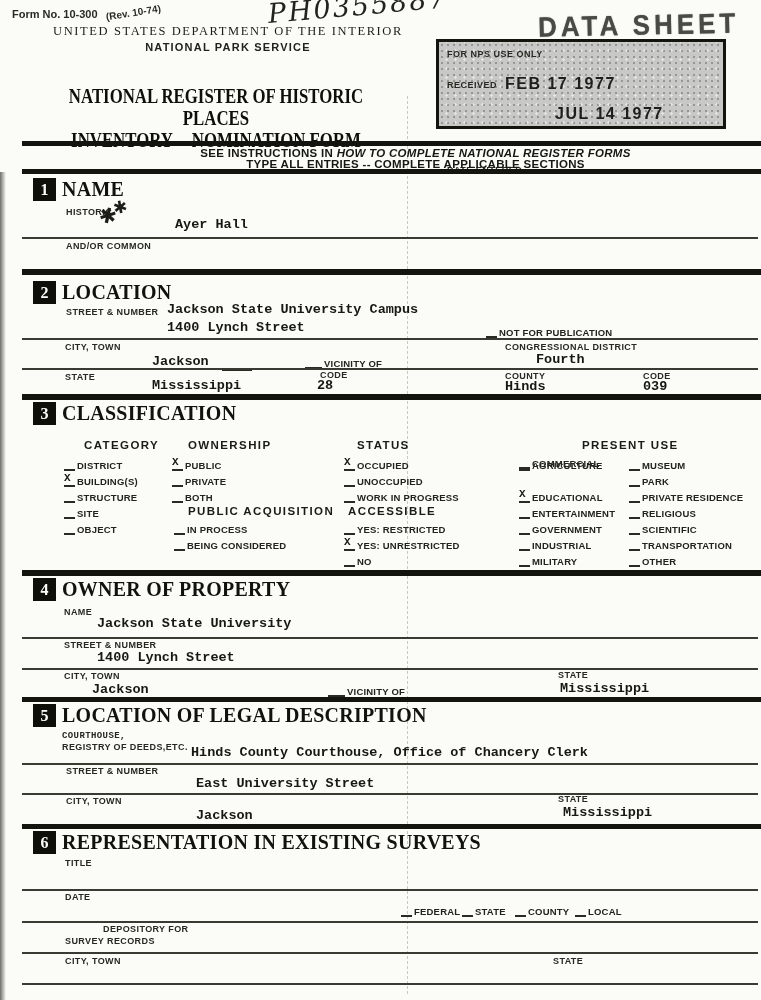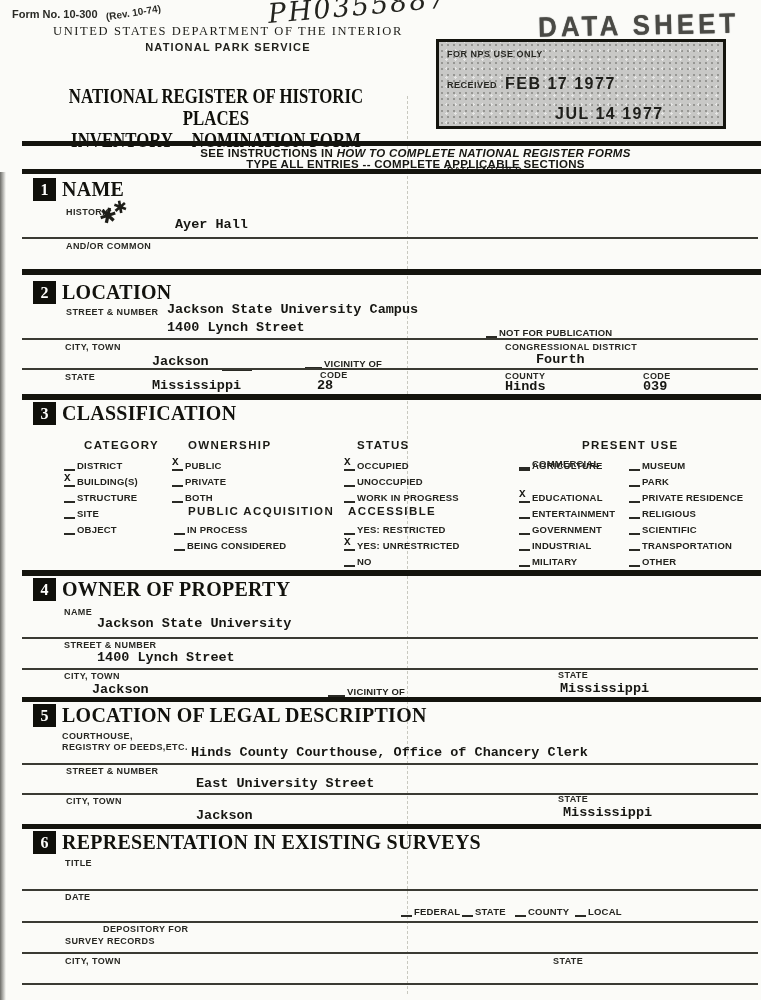--- a/index.html
+++ b/index.html
@@ -173,21 +173,21 @@
   <div class="ln" style="top:668px;"></div>
   <div class="lab" style="left:64px;top:672px;">CITY, TOWN</div>
   <div class="val" style="left:92px;top:682px;">Jackson</div>
   <div class="cbitem" style="left:328px;top:683px;"><span class="cb wide"><span class="mark"></span></span><span class="cbl">VICINITY OF</span></div>
   <div class="lab" style="left:558px;top:671px;">STATE</div>
   <div class="val" style="left:560px;top:681px;">Mississippi</div>
 
   <div class="bar" style="top:697px;"></div>
   <div class="badge" style="left:33px;top:704px;">5</div>
   <div class="stitle" style="left:62px;top:704px;">LOCATION OF LEGAL DESCRIPTION</div>
-  <div class="lab" style="left:62px;top:732px;">COURTHOUSE,</div>
+  <div class="lab" style="left:62px;top:732px;font-family:Liberation Mono, monospace;">COURTHOUSE,</div>
   <div class="lab" style="left:62px;top:743px;">REGISTRY OF DEEDS,ETC.</div>
   <div class="val" style="left:191px;top:745px;">Hinds County Courthouse, Office of Chancery Clerk</div>
   <div class="ln" style="top:763px;"></div>
   <div class="lab" style="left:66px;top:767px;">STREET &amp; NUMBER</div>
   <div class="val" style="left:196px;top:776px;">East University Street</div>
   <div class="ln" style="top:793px;"></div>
   <div class="lab" style="left:66px;top:797px;">CITY, TOWN</div>
   <div class="val" style="left:196px;top:808px;">Jackson</div>
   <div class="lab" style="left:558px;top:795px;">STATE</div>
   <div class="val" style="left:563px;top:805px;">Mississippi</div>

